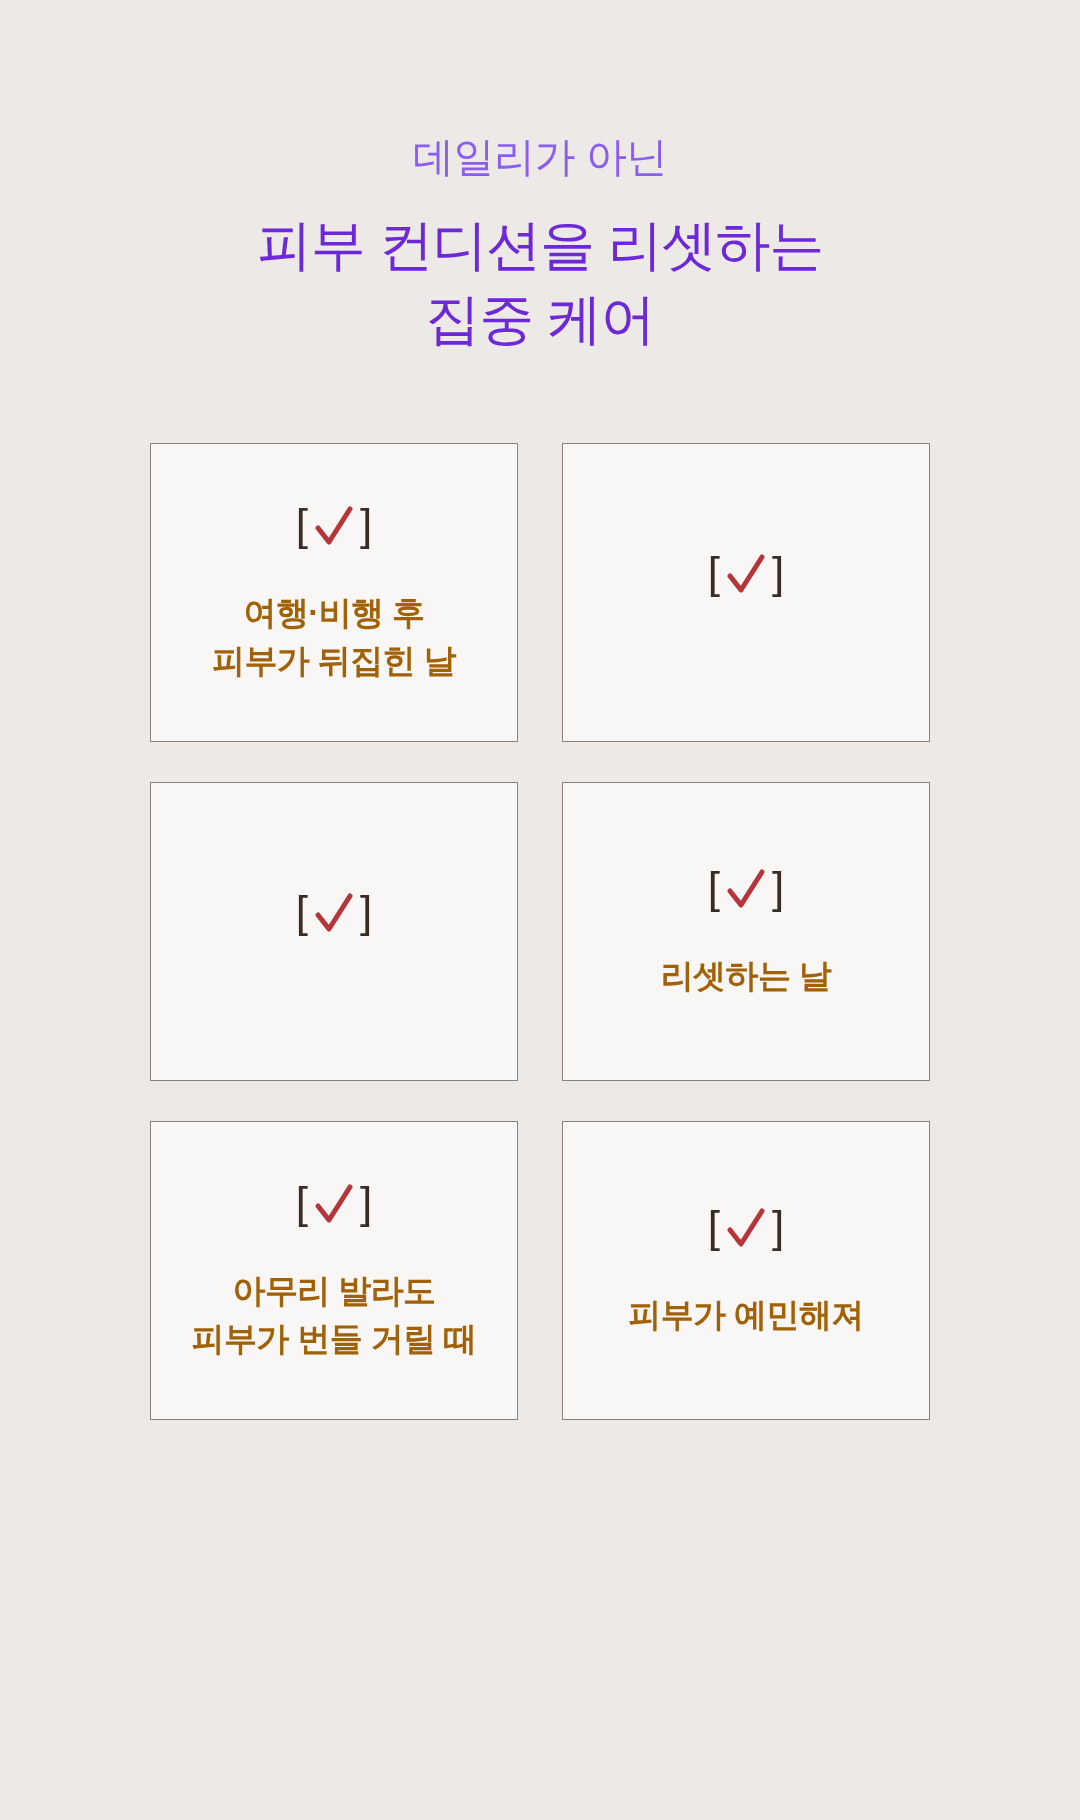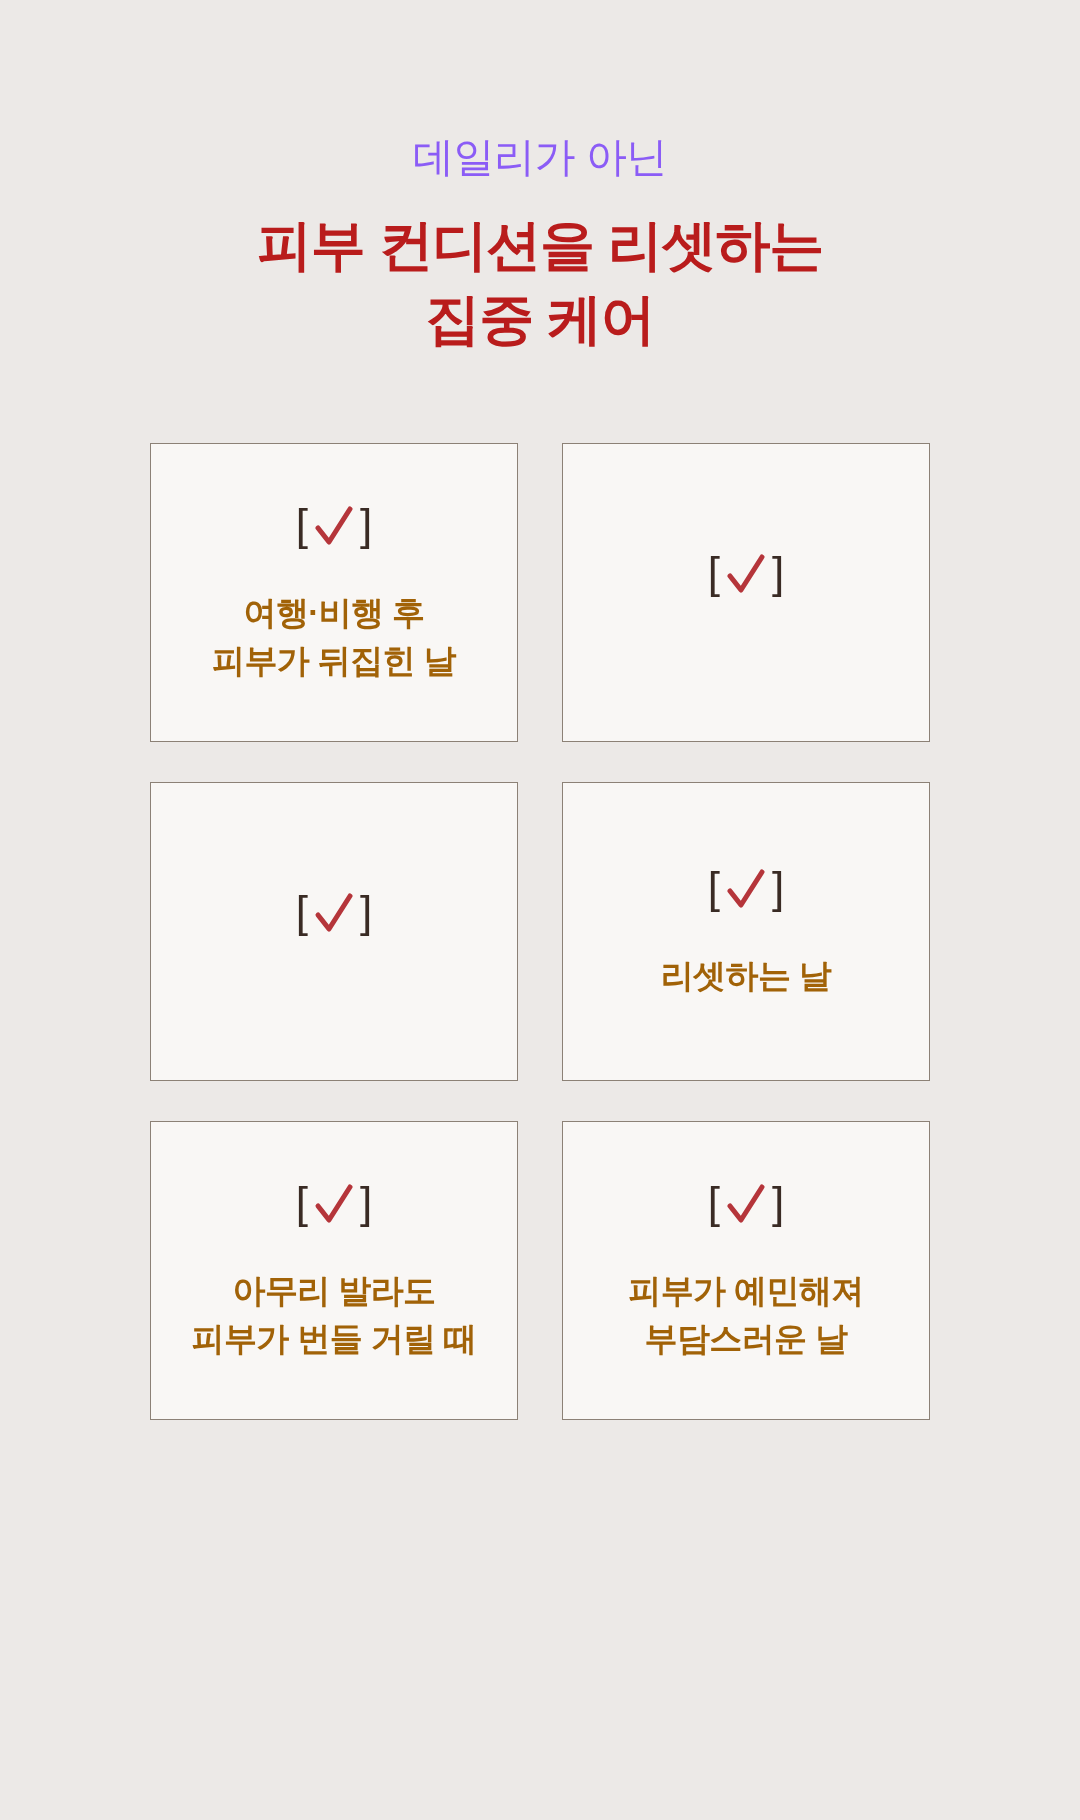--- a/index.html
+++ b/index.html
@@ -35,22 +35,22 @@
     font-size: 41px;
     line-height: 1.25;
     color: #8b5cf6;
     font-weight: 500;
     letter-spacing: -0.5px;
   }
   .title {
     margin-top: 26px;
     font-size: 55px;
     line-height: 1.34;
-    font-weight: 700;
-    color: #b91c1c;
+    font-weight: 400;
+    color: #6d28d9;
     letter-spacing: -1.2px;
   }
   .title .line {
     display: block;
   }
 
   
   .grid {
     margin-top: 86px;
     width: 780px;
@@ -184,18 +184,17 @@
     <div class="card">
       <div class="check-wrap">
         <span class="bracket">[</span>
         <svg class="check-mark" viewBox="0 0 40 46" aria-hidden="true">
           <path d="M4 24 L15 38 L36 5" fill="none" stroke="#b5353a" stroke-width="5" stroke-linecap="round" stroke-linejoin="round"></path>
         </svg>
         <span class="bracket">]</span>
       </div>
       <div class="card-text">
         <span class="l">피부가 예민해져</span>
-        <span class="l">부담스러운 날</span>
       </div>
     </div>
 
   </div>
 </div>
 
 </body></html>

